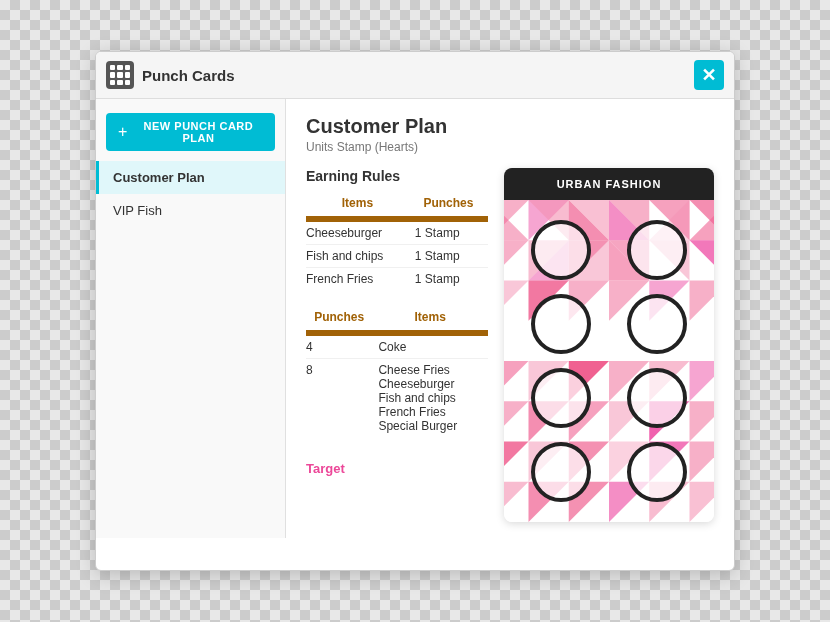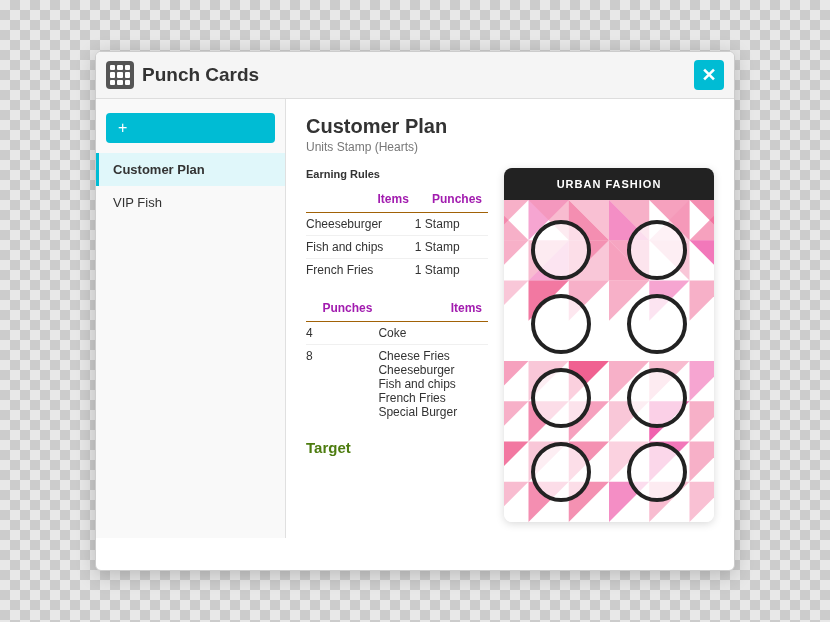--- a/index.html
+++ b/index.html
@@ -55,21 +55,21 @@
       gap: 2px;
       padding: 4px;
     }
 
     .app-icon-dot {
       background: #fff;
       border-radius: 1px;
     }
 
     .title-text {
-      font-size: 19px;
+      font-size: 15px;
       font-weight: 600;
       color: #333;
     }
 
     .close-btn {
       width: 30px;
       height: 30px;
       background: #00bcd4;
       border: none;
       border-radius: 4px;
@@ -157,60 +157,61 @@
       gap: 16px;
       align-items: flex-start;
     }
 
     .left-column {
       flex: 1;
       min-width: 0;
     }
 
     .section-title {
-      font-size: 11px;
+      font-size: 14px;
       font-weight: 700;
       color: #333;
       margin-bottom: 8px;
     }
 
     .data-table {
       width: 100%;
       border-collapse: collapse;
       font-size: 12px;
       margin-bottom: 16px;
     }
 
     .data-table th {
-      text-align: right;
-      color: #a21caf;
+      text-align: center;
+      color: #a16207;
       font-weight: 600;
-      border-bottom: 1px solid #a16207;
+      border-bottom: 6px solid #a16207;
       padding: 4px 6px 6px 0;
     }
 
     .data-table td {
       padding: 4px 6px 4px 0;
       color: #333;
       vertical-align: top;
     }
 
     .data-table tr:not(:last-child) td {
       border-bottom: 1px solid #f0f0f0;
     }
 
     .rewards-table td:first-child {
       white-space: nowrap;
     }
 
     .target-link {
-      color: #4d7c0f;
-      font-size: 15px;
+      color: #ec4899;
+      font-size: 13px;
       font-weight: 600;
       cursor: pointer;
+      margin-top: 8px;
       display: inline-block;
     }
 
     
     .punch-card {
       width: 210px;
       min-height: 310px;
       background: linear-gradient(135deg, #fff 0%, #fff 100%);
       border-radius: 8px;
       overflow: hidden;
@@ -282,20 +283,21 @@
       <span class="title-text">Punch Cards</span>
     </div>
     <button class="close-btn">✕</button>
   </div>
 
   <div class="window-body">
 
     <div class="sidebar">
       <button class="new-plan-btn">
         <span class="plus">+</span>
+        <span>NEW PUNCH CARD PLAN</span>
       </button>
       <div class="sidebar-item active">
         <span>Customer Plan</span>
       </div>
       <div class="sidebar-item">
         <span>VIP Fish</span>
       </div>
     </div>
 
     <div class="main-content">

